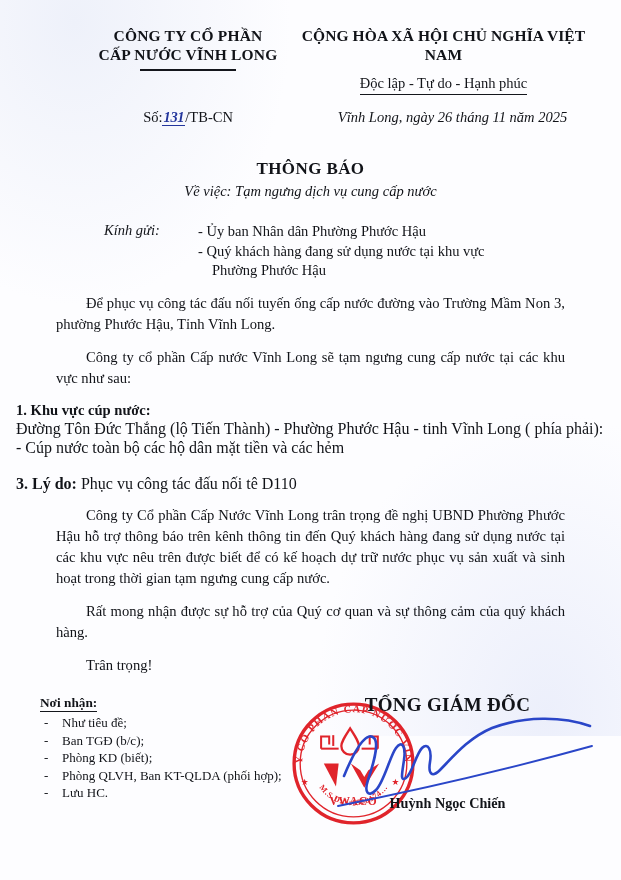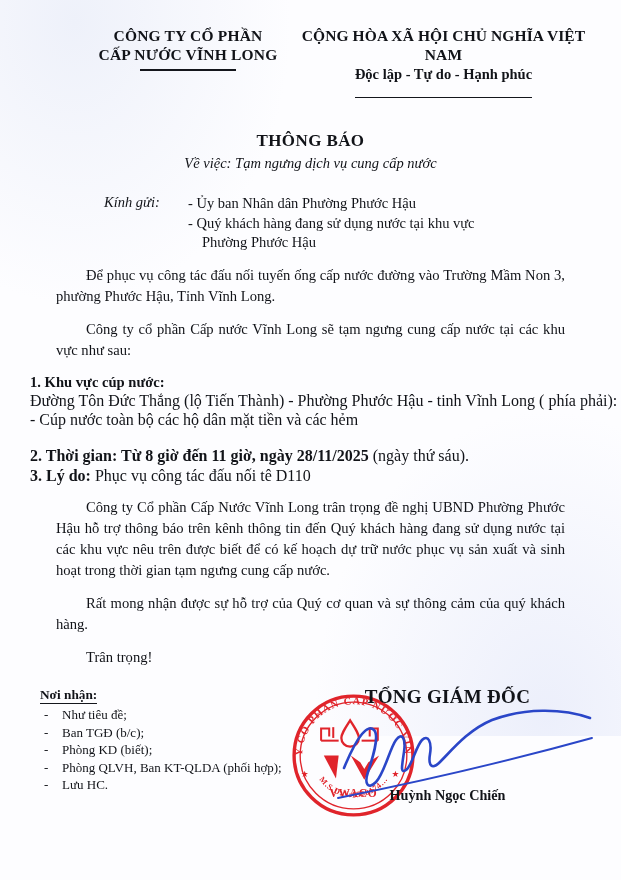--- a/index.html
+++ b/index.html
@@ -51,27 +51,27 @@
     background: #14161c;
     margin: 5px auto 0 auto;
   }
   .nation {
     font-weight: bold;
     font-size: 15.5px;
     line-height: 19px;
     letter-spacing: .1px;
   }
   .motto {
-    font-weight: bold;
+    font-weight: normal;
     font-size: 14.5px;
     line-height: 19px;
     display: inline-block;
     border-bottom: 1.6px solid #14161c;
-    padding-bottom: 13px;
-    margin-top: 1px;
+    padding-bottom: 1px;
+    margin-top: 10px;
   }
   .subhdr {
     display: flex;
     padding: 14px 26px 0 26px;
   }
   .docnum {
     width: 208px;
     text-align: center;
     padding-left: 58px;
     font-size: 14.5px;
@@ -107,20 +107,21 @@
     font-style: italic;
     font-size: 14.5px;
     margin-top: 4px;
   }
 
   
   .kinh-gui {
     display: flex;
     margin-top: 22px;
     padding-left: 104px;
+    gap: 10px;
   }
   .kg-label {
     font-style: italic;
     font-size: 14.5px;
     width: 84px;
     flex: none;
     padding-top: 0px;
   }
   .kg-list {
     font-size: 14.5px;
@@ -138,21 +139,21 @@
     font-size: 14.6px;
     line-height: 21px;
   }
   .body p {
     margin: 12px 0 0 0;
     text-align: justify;
     text-indent: 30px;
   }
   .sec {
     margin-top: 13px;
-    padding-left: 30px;
+    padding-left: 16px;
   }
   .sec-head {
     font-weight: bold;
     font-size: 14.6px;
   }
   .sec-body {
     text-align: justify;
     margin-top: 1px;
   }
   .sec-line {
@@ -258,20 +259,24 @@
       <div class="org-name">CÔNG TY CỔ PHẦN</div>
       <div class="org-name">CẤP NƯỚC VĨNH LONG</div>
       <div class="rule"></div>
     </div>
     <div class="hdr-right">
       <div class="nation">CỘNG HÒA XÃ HỘI CHỦ NGHĨA VIỆT NAM</div>
       <div class="motto">Độc lập - Tự do - Hạnh phúc</div>
     </div>
   </div>
 
+  <div class="subhdr">
+    <div class="docnum"><span>Số:</span><span class="num">131</span><span>/TB-CN</span></div>
+    <div class="dateline">Vĩnh Long, ngày  26  tháng 11 năm 2025</div>
+  </div>
 
   <div class="title-block">
     <div class="doc-title">THÔNG BÁO</div>
     <div class="doc-subject">Về việc: Tạm ngưng dịch vụ cung cấp nước</div>
   </div>
 
   <div class="kinh-gui">
     <div class="kg-label">Kính gửi:</div>
     <div class="kg-list">
       <div>- Ủy ban Nhân dân Phường Phước Hậu</div>
@@ -285,21 +290,20 @@
     <p>Công ty cổ phần Cấp nước Vĩnh Long sẽ tạm ngưng cung cấp nước tại các khu vực như sau:</p>
   </div>
 
   <div class="sec">
     <div class="sec-head">1. Khu vực cúp nước:</div>
     <div class="sec-body">Đường Tôn Đức Thắng (lộ Tiến Thành) - Phường Phước Hậu - tinh Vĩnh Long ( phía phải):</div>
     <div class="sec-body dash">- Cúp nước toàn bộ các hộ dân mặt tiền và các hẻm</div>
   </div>
 
   <div class="sec" style="margin-top:18px;">
-    <div class="sec-inline"><b>2. Thời gian: Từ 8 giờ đến 11 giờ, ngày 28/11/2025</b><span> (ngày thứ sáu).</span></div>
     <div class="sec-inline sec-line"><b>3. Lý do:</b><span> Phục vụ công tác đấu nối tê D110</span></div>
   </div>
 
   <div class="tail">
     <p>Công ty Cổ phần Cấp Nước Vĩnh Long trân trọng đề nghị UBND Phường Phước Hậu hỗ trợ thông báo trên kênh thông tin đến Quý khách hàng đang sử dụng nước tại các khu vực nêu trên được biết để có kế hoạch dự trữ nước phục vụ sản xuất và sinh hoạt trong thời gian tạm ngưng cung cấp nước.</p>
     <p>Rất mong nhận được sự hỗ trợ của Quý cơ quan và sự thông cảm của quý khách hàng.</p>
     <p>Trân trọng!</p>
   </div>
 
   <div class="footer">

